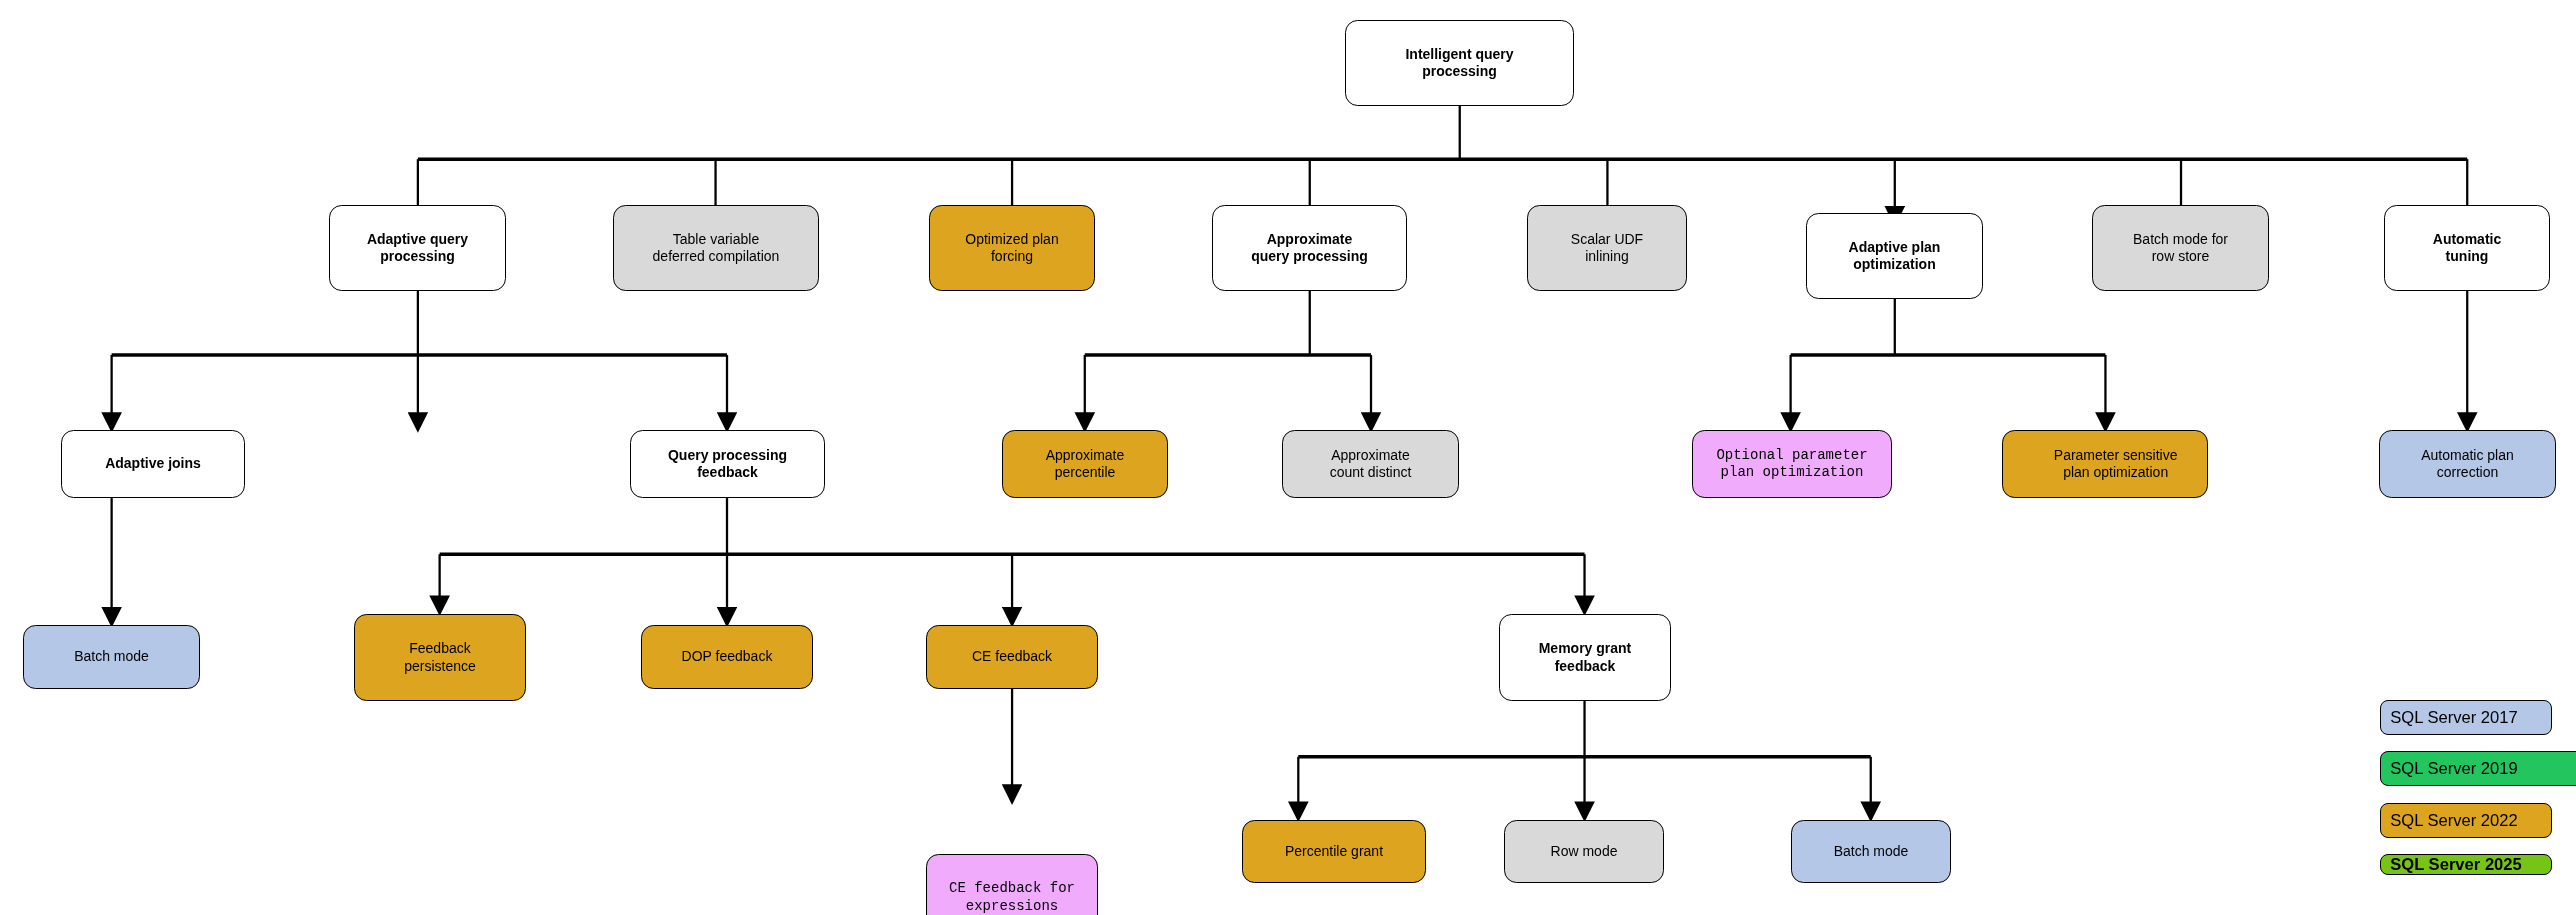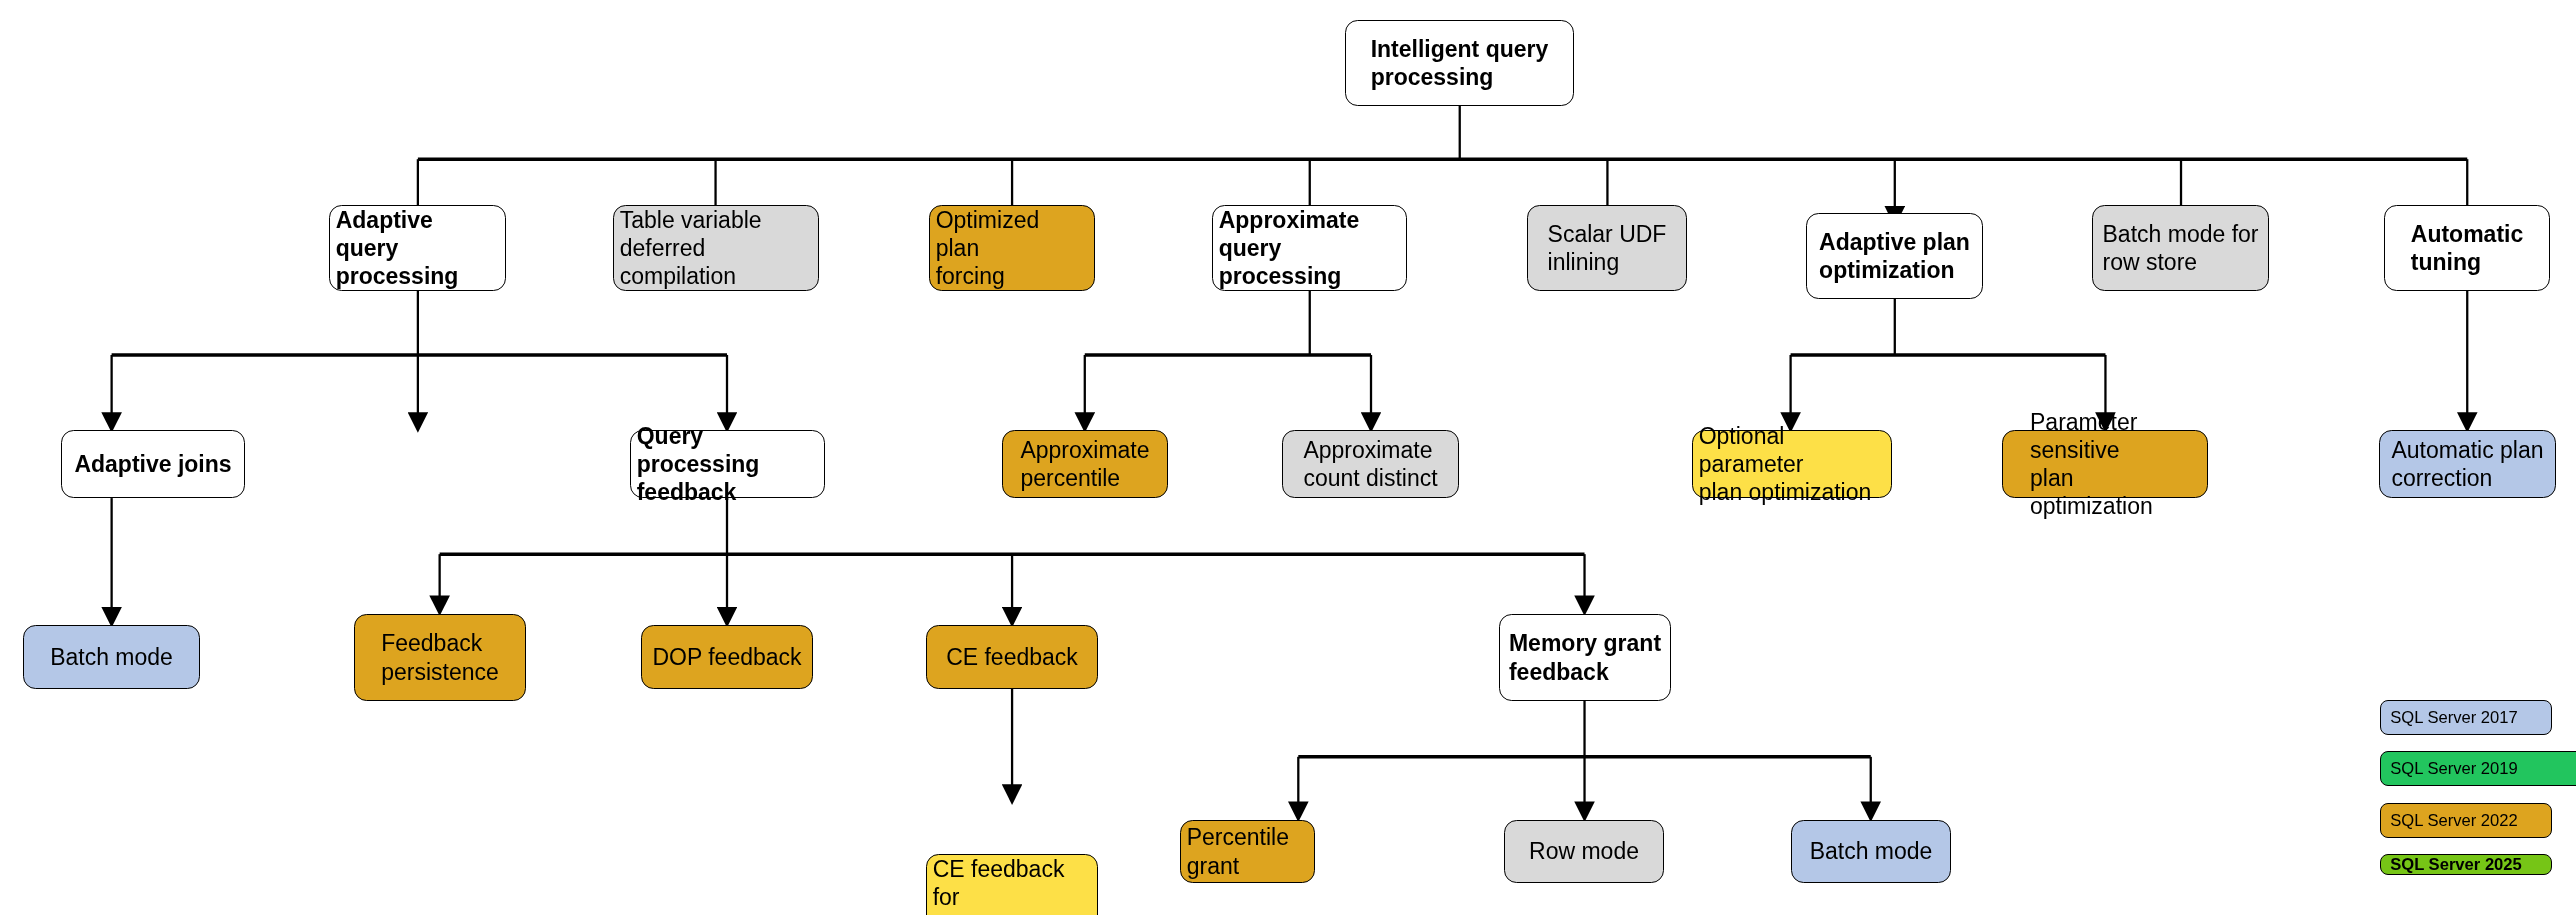--- a/index.html
+++ b/index.html
@@ -23,35 +23,35 @@
     width: 2576px;
     height: 916px;
     pointer-events: none;
   }
   .node {
     position: absolute;
     box-sizing: border-box;
     display: flex;
     align-items: center;
     justify-content: center;
-    text-align: left;
+    text-align: center;
     border: 1.7px solid #000000;
     border-radius: 12.6px;
     background: #ffffff;
     color: #000000;
-    font-size: 23px;
+    font-size: 14px;
     line-height: 1.22;
     padding: 2.3px 5.7px;
     white-space: pre-line;
   }
   .node.bold { font-weight: bold; }
   .node.v2017 { background: #b4c7e7; }
   .node.v2019 { background: #d9d9d9; }
   .node.v2022 { background: #dda41f; }
-  .node.v2025 { background: #fde047; }
+  .node.v2025 { background: #f0abfc; font-family: Liberation Mono, monospace; }
   .node.white { background: #ffffff; }
 
   .legend-box {
     position: absolute;
     box-sizing: border-box;
     display: flex;
     align-items: center;
     justify-content: flex-start;
     border: 1.7px solid #000000;
     border-radius: 8px;
@@ -180,21 +180,21 @@
   <div class="node v2022" style="left:641px; top:625px; width:172px; height:64px;">DOP feedback</div>
 
   <div class="node v2022" style="left:926px; top:625px; width:172px; height:64px;">CE feedback</div>
 
   <div class="node white bold" style="left:1499px; top:614px; width:172px; height:87px;">Memory grant
 feedback</div>
 
   <div class="node v2025" style="left:926px; top:806px; width:172px; height:87px;margin-top:48px;">CE feedback for
 expressions</div>
 
-  <div class="node v2022" style="left:1180px; top:820px; width:135px; height:63px;">Percentile grant</div>
+  <div class="node v2022" style="left:1242px; top:820px; width:184px; height:63px;">Percentile grant</div>
 
   <div class="node v2019" style="left:1504px; top:820px; width:160px; height:63px;">Row mode</div>
 
   <div class="node v2017" style="left:1791px; top:820px; width:160px; height:63px;">Batch mode</div>
 
   <div>
     <div class="legend-box v2017" style="left:2380px; top:700px; width:172px; height:35px; background:#b4c7e7;">SQL Server 2017</div>
     <div class="legend-box" style="left:2380px; top:751px; width:204px; height:35px; background:#22c55e;">SQL Server 2019</div>
     <div class="legend-box" style="left:2380px; top:803px; width:172px; height:35px; background:#dda41f;">SQL Server 2022</div>
     <div class="legend-box" style="left:2380px; top:854px; width:172px; height:21px; background:#76c516;font-weight:bold;">SQL Server 2025</div>

